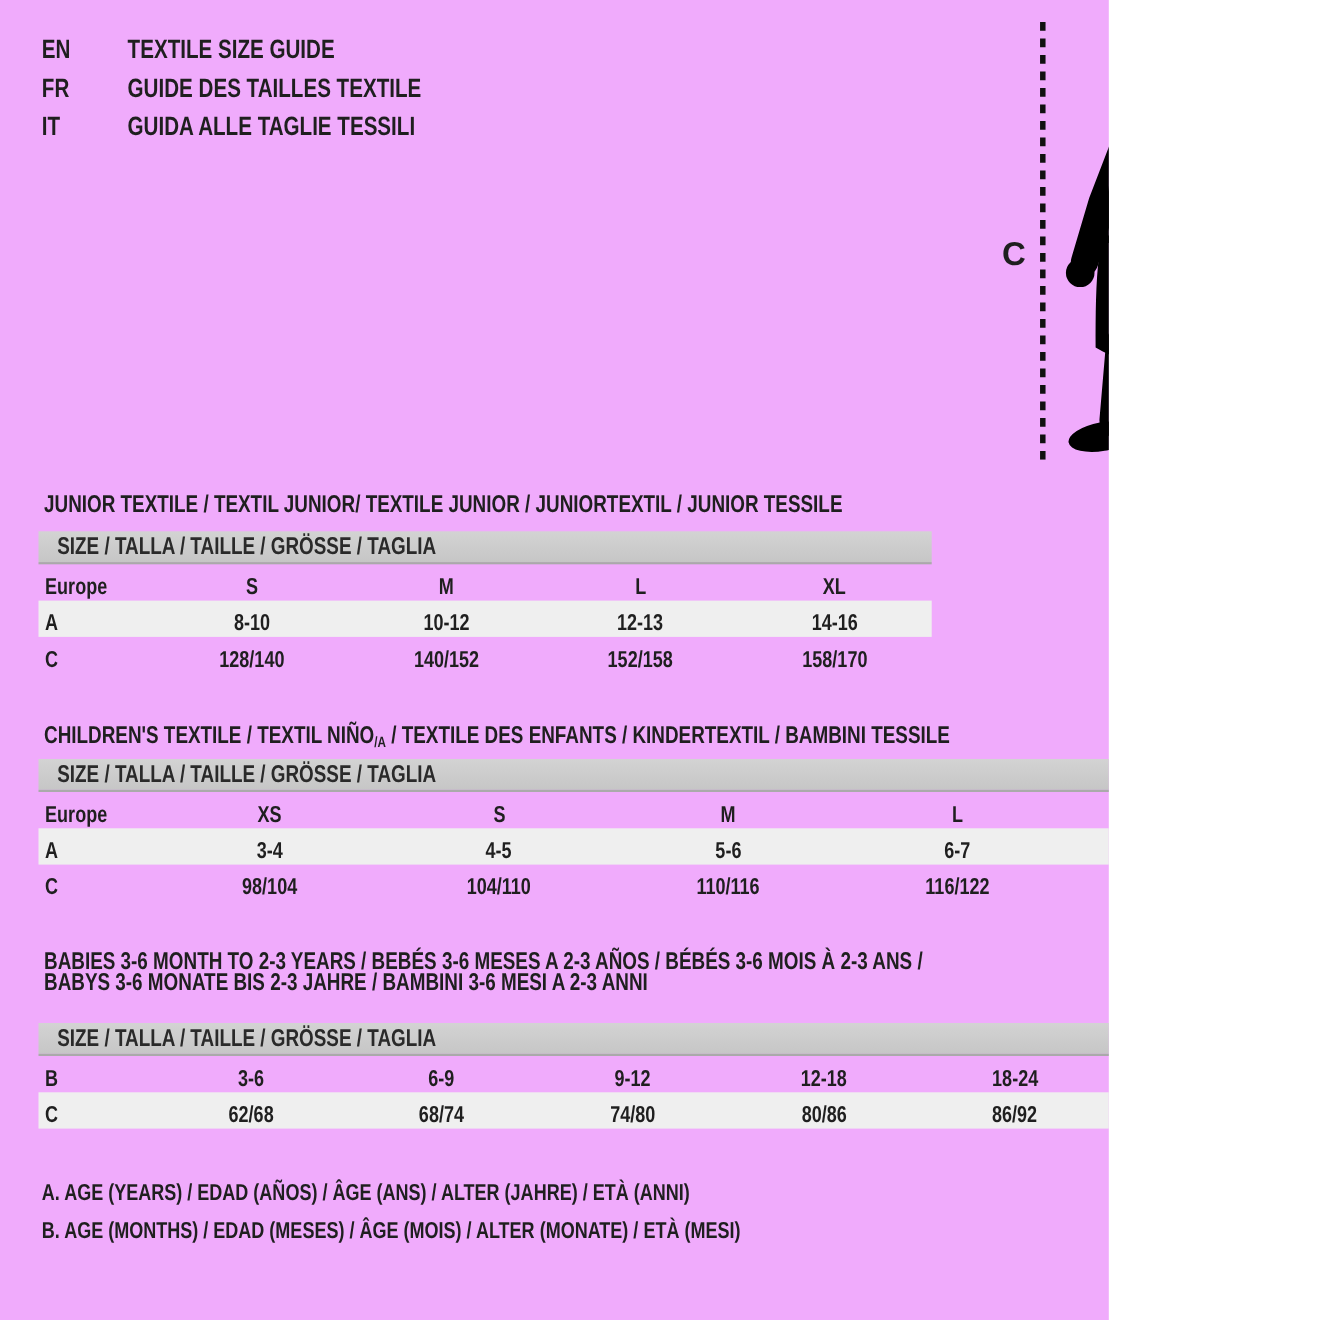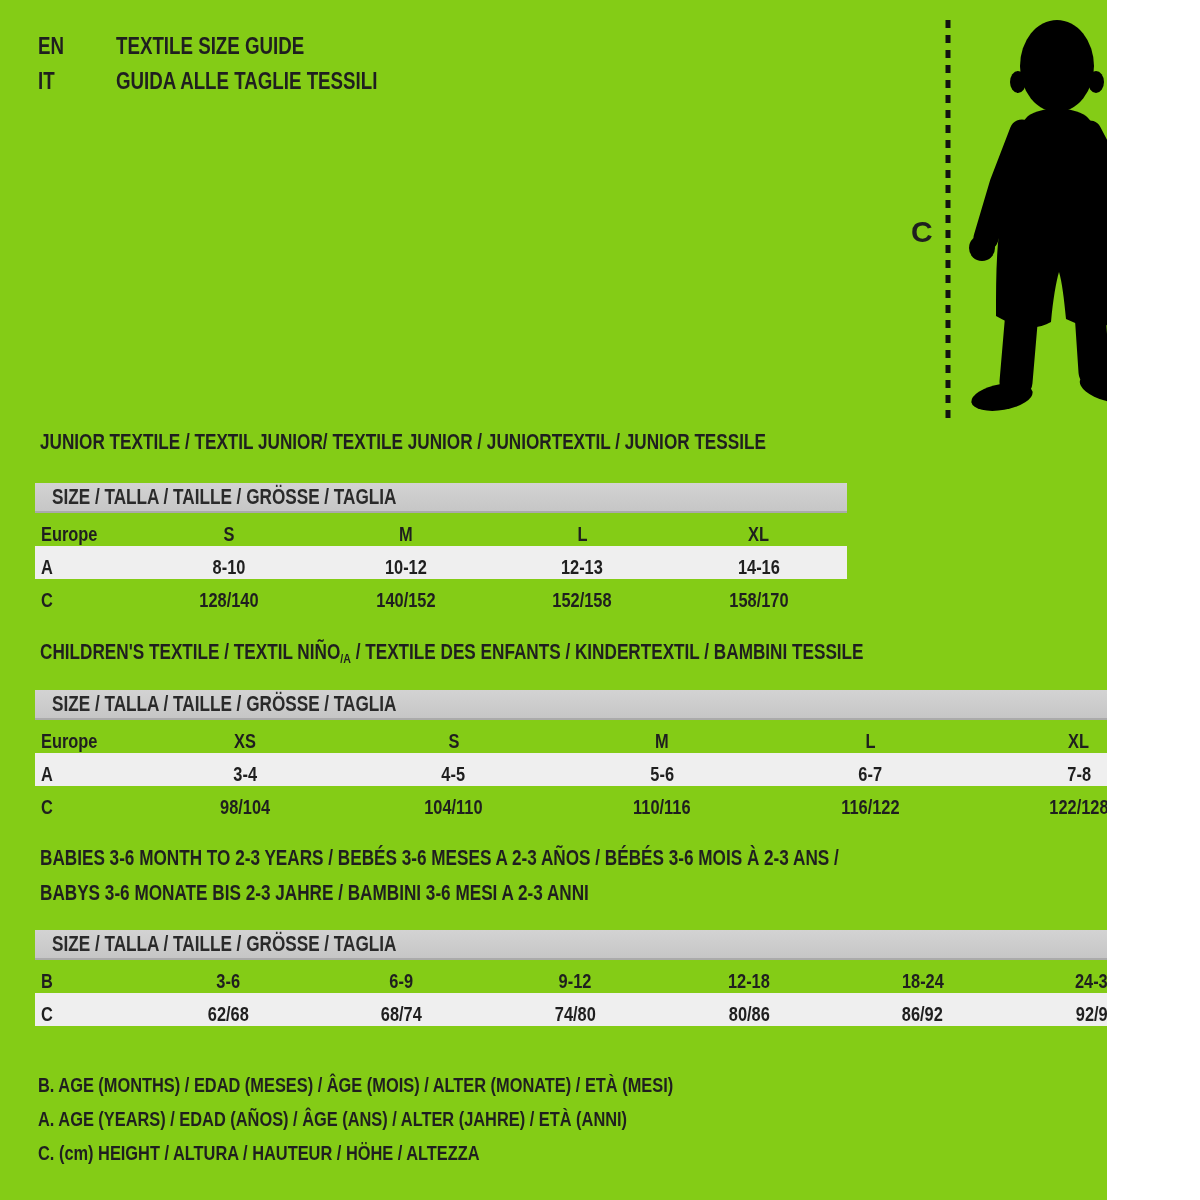--- a/index.html
+++ b/index.html
@@ -1,17 +1,17 @@
 <!DOCTYPE html>
 <html style="--table-header-bg: #c6c6c6; --table-row-alt-bg: #efefef; --silhouette-color: #000000; --text-color: #1f1f1f;"><head>
 <meta charset="utf-8">
 <style>
   html,body{margin:0;padding:0;background:#fff;}
   .page{
-    position:relative;width:1107px;height:1200px;background:#84cc16;overflow:hidden;
+    position:relative;width:1008px;height:1200px;background:#f0abfc;overflow:hidden;
     font-family:"Liberation Sans","DejaVu Sans",sans-serif;
     color:var(--text-color,#1f1f1f);
     font-weight:bold;
   }
   
   .cx{display:inline-block;transform:scaleX(0.78);transform-origin:0 50%;white-space:nowrap;}
   .cxc{display:inline-block;transform:scaleX(0.78);transform-origin:50% 50%;white-space:nowrap;}
   .sub{font-size:0.62em;vertical-align:-0.28em;}
 
   
@@ -24,21 +24,21 @@
   .figure{position:absolute;left:900px;top:0;width:300px;height:430px;}
   .dash-line{position:absolute;left:45px;top:20px;}
   .measure-c{position:absolute;left:11px;top:215px;font-size:30px;}
   .silhouette{position:absolute;left:62px;top:16px;}
 
   
   .section{position:absolute;left:35px;}
   #sec-junior{top:430px;}
   #sec-children{top:640px;}
   #sec-babies{top:846px;}
-  .sec-title{position:absolute;left:5px;top:0;font-size:22px;line-height:24px;white-space:nowrap;}
+  .sec-title{position:absolute;left:5px;top:16px;font-size:22px;line-height:24px;white-space:nowrap;}
   .sec-title.line2{top:35px;}
   .tbl{position:absolute;left:0;}
   #sec-junior .tbl{top:53px;width:812px;}
   #sec-children .tbl{top:50px;width:1148px;}
   #sec-babies .tbl{top:84px;width:1148px;}
   .tbl-head{
     box-sizing:border-box;height:30px;line-height:27px;padding-left:17px;
     background:linear-gradient(180deg,#d3d3d3,var(--table-header-bg,#c6c6c6));
     border-bottom:2px solid #aaa;
     font-size:22px;color:#2a2a2a;
@@ -54,20 +54,24 @@
 </style>
 </head>
 <body>
 
 <div class="page">
 
   <div class="lang-list">
       <div class="lang-row">
         <span class="lang-code cx">EN</span>
         <span class="lang-label cx">TEXTILE SIZE GUIDE</span>
+      </div>
+      <div class="lang-row">
+        <span class="lang-code cx">FR</span>
+        <span class="lang-label cx">GUIDE DES TAILLES TEXTILE</span>
       </div>
       <div class="lang-row">
         <span class="lang-code cx">IT</span>
         <span class="lang-label cx">GUIDA ALLE TAGLIE TESSILI</span>
       </div>
     </div>
 
   <div class="figure">
     <div class="measure-c">C</div>
     <svg class="dash-line" width="6" height="398" aria-hidden="true">
@@ -168,18 +172,17 @@
           <div class="cell"><span class="cxc">68/74</span></div>
           <div class="cell"><span class="cxc">74/80</span></div>
           <div class="cell"><span class="cxc">80/86</span></div>
           <div class="cell"><span class="cxc">86/92</span></div>
           <div class="cell"><span class="cxc">92/98</span></div>
         </div>
       </div>
     </div>
 
   <div class="legend">
+      <div class="legend-line"><span class="cx">A. AGE (YEARS) / EDAD (AÑOS) / ÂGE (ANS) / ALTER (JAHRE) / ETÀ (ANNI)</span></div>
       <div class="legend-line"><span class="cx">B. AGE (MONTHS) / EDAD (MESES) / ÂGE (MOIS) / ALTER (MONATE) / ETÀ (MESI)</span></div>
-      <div class="legend-line"><span class="cx">A. AGE (YEARS) / EDAD (AÑOS) / ÂGE (ANS) / ALTER (JAHRE) / ETÀ (ANNI)</span></div>
-      <div class="legend-line"><span class="cx">C. (cm) HEIGHT / ALTURA / HAUTEUR / HÖHE / ALTEZZA</span></div>
     </div>
 
 </div>
 
 </body></html>

